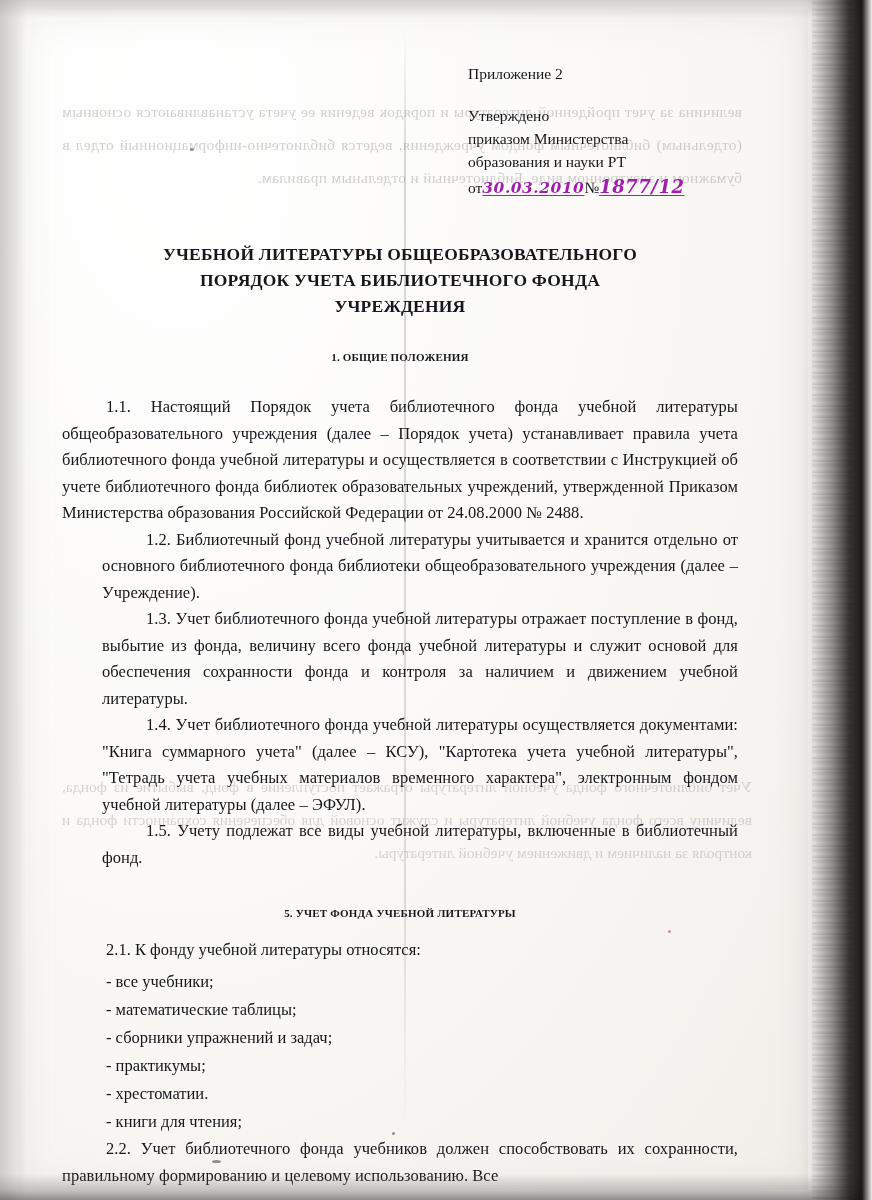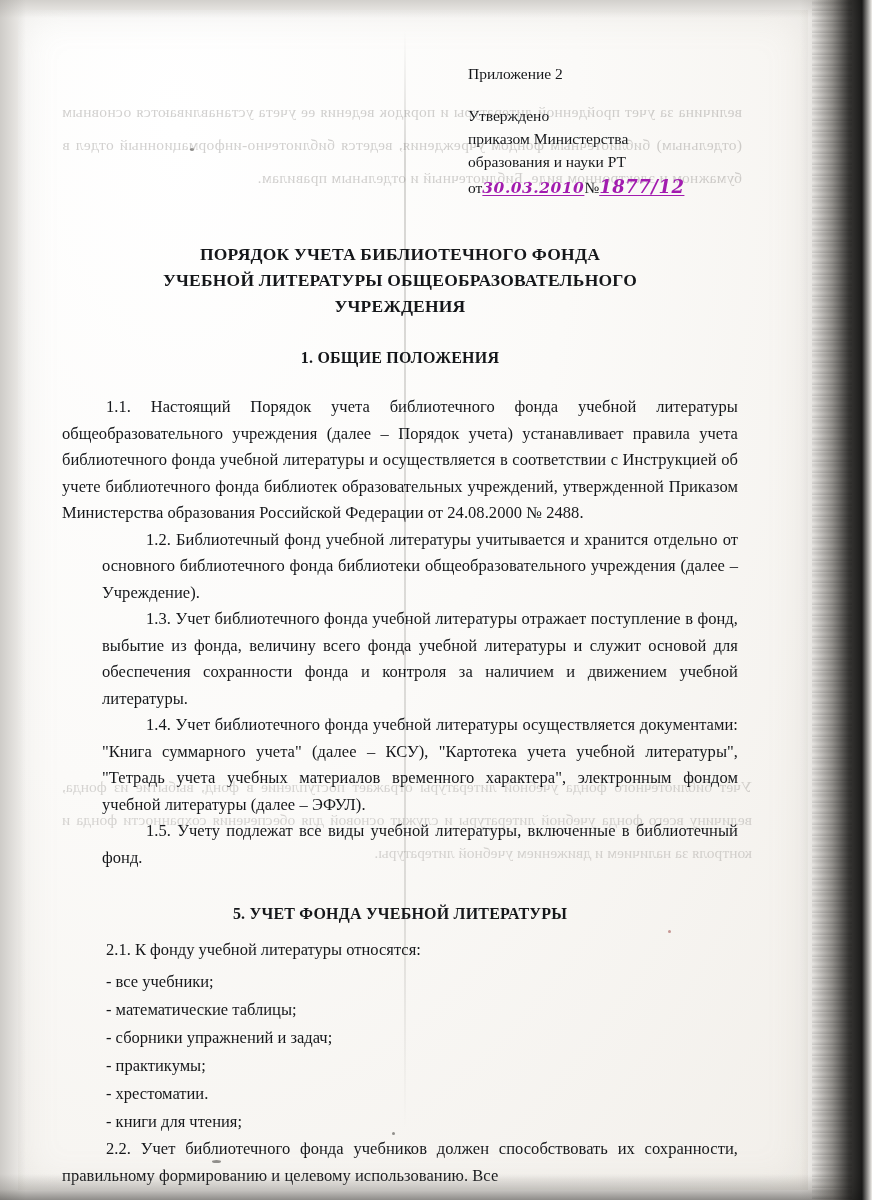--- a/index.html
+++ b/index.html
@@ -163,21 +163,21 @@
     text-align: center;
     font-weight: 700;
     font-size: 17.5px;
     line-height: 26px;
     letter-spacing: .2px;
   }
   .section-head {
     margin-top: 26px;
     text-align: center;
     font-weight: 700;
-    font-size: 16px;
+    font-size: 11px;
     letter-spacing: .2px;
   }
   .section-head.second { margin-top: 30px; margin-bottom: 10px; }
 
   p.para {
     margin: 0;
     text-align: justify;
     text-indent: 44px;
     line-height: 26.5px;
     letter-spacing: .05px;
@@ -228,22 +228,22 @@
       <div class="hdr-app">Приложение 2</div>
       <div class="hdr-line">Утверждено</div>
       <div class="hdr-line">приказом Министерства</div>
       <div class="hdr-line">образования и науки РТ</div>
       <div class="order-line">
         <span>от</span><span class="hand">30.03.2010</span><span>№</span><span class="hand small">1877/12</span>
       </div>
     </div>
 
     <div class="title">
+      <div>УЧЕБНОЙ ЛИТЕРАТУРЫ ОБЩЕОБРАЗОВАТЕЛЬНОГО</div>
       <div>ПОРЯДОК УЧЕТА БИБЛИОТЕЧНОГО ФОНДА</div>
-      <div>УЧЕБНОЙ ЛИТЕРАТУРЫ ОБЩЕОБРАЗОВАТЕЛЬНОГО</div>
       <div>УЧРЕЖДЕНИЯ</div>
     </div>
 
     <div class="section-head">1. ОБЩИЕ ПОЛОЖЕНИЯ</div>
 
     <p class="para first">1.1. Настоящий Порядок учета библиотечного фонда учебной литературы общеобразовательного учреждения (далее – Порядок учета) устанавливает правила учета библиотечного фонда учебной литературы и осуществляется в соответствии с Инструкцией об учете библиотечного фонда библиотек образовательных учреждений, утвержденной Приказом Министерства образования Российской Федерации от 24.08.2000 № 2488.</p>
     <p class="para">1.2. Библиотечный фонд учебной литературы учитывается и хранится отдельно от основного библиотечного фонда библиотеки общеобразовательного учреждения (далее – Учреждение).</p>
     <p class="para">1.3. Учет библиотечного фонда учебной литературы отражает поступление в фонд, выбытие из фонда, величину всего фонда учебной литературы и служит основой для обеспечения сохранности фонда и контроля за наличием и движением учебной литературы.</p>
     <p class="para">1.4. Учет библиотечного фонда учебной литературы осуществляется документами: "Книга суммарного учета" (далее – КСУ), "Картотека учета учебной литературы", "Тетрадь учета учебных материалов временного характера", электронным фондом учебной литературы (далее – ЭФУЛ).</p>
     <p class="para">1.5. Учету подлежат все виды учебной литературы, включенные в библиотечный фонд.</p>

